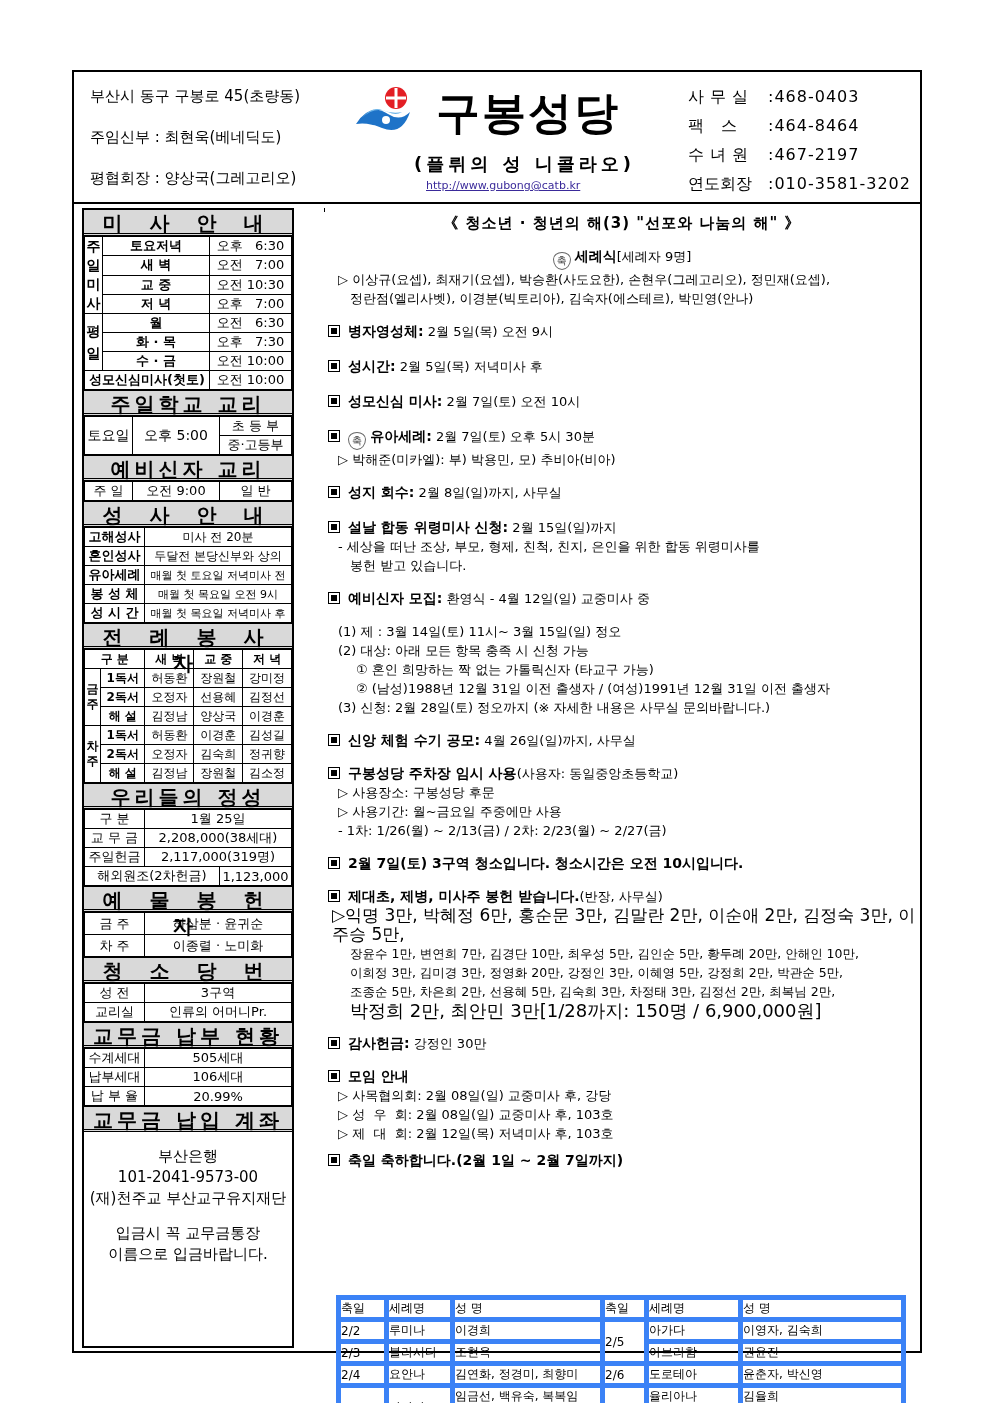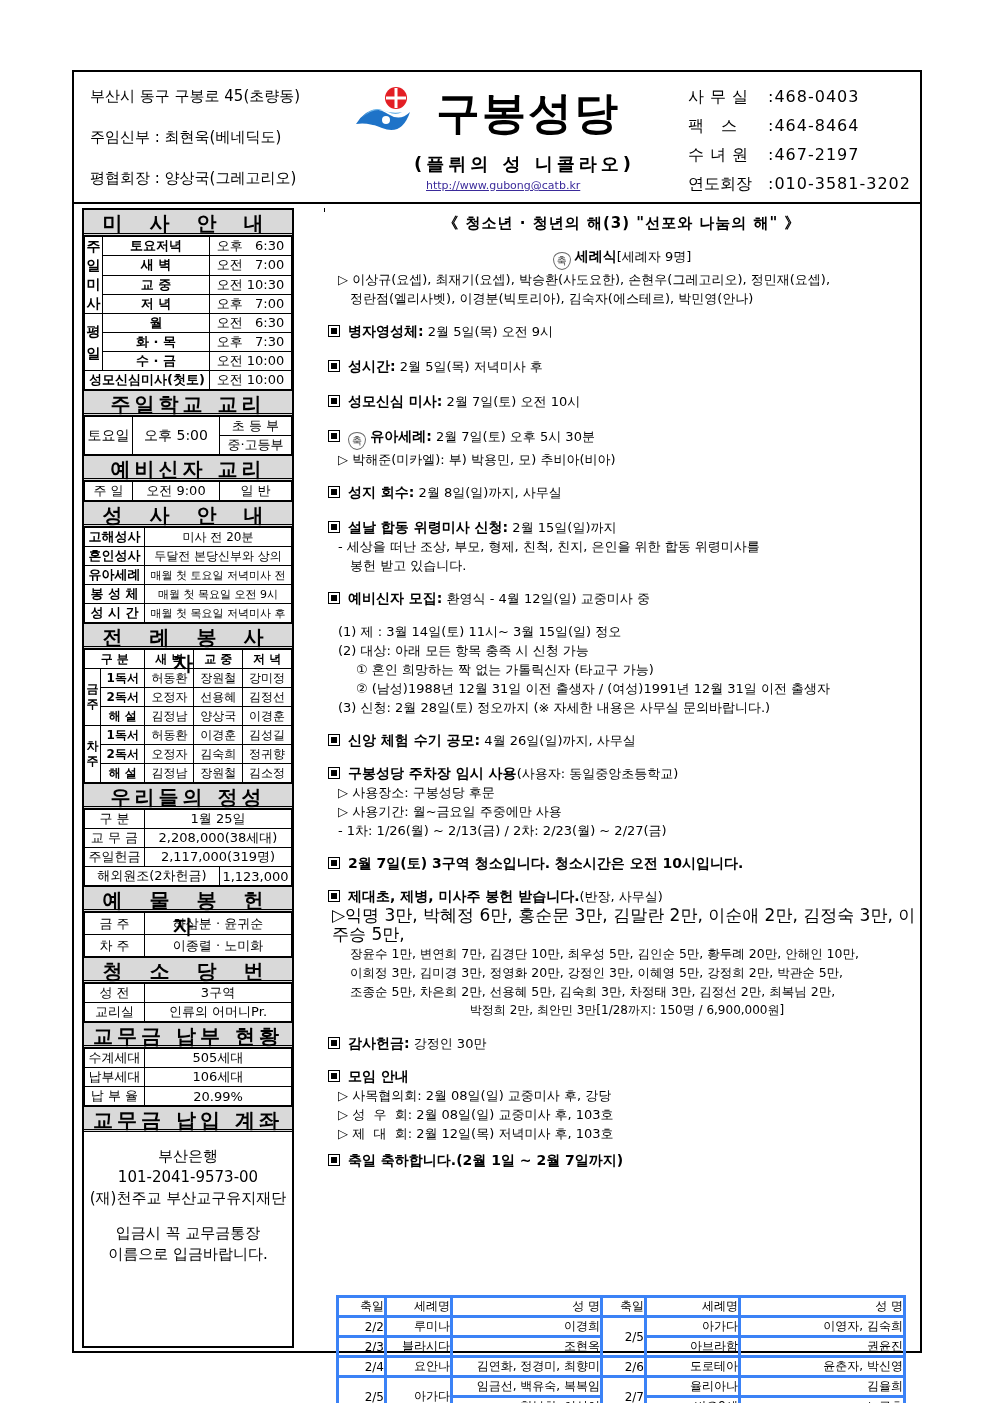--- a/index.html
+++ b/index.html
@@ -32,21 +32,21 @@
   .sq { display: inline-block; width: 12px; height: 12px; border: 1px solid #000; position: relative; margin-right: 8px; vertical-align: -1px; }
   .sq::after { content: ""; position: absolute; left: 2px; top: 2px; width: 6px; height: 6px; background: #000; }
   .sub { padding-left: 10px; }
   .sub2 { padding-left: 22px; }
   .sub3 { padding-left: 28px; }
   .emb { display: inline-block; width: 18px; height: 18px; border: 1px solid #666; border-radius: 50% 50% 50% 50% / 40% 40% 60% 60%; font-size: 10px; text-align: center; line-height: 16px; color: #333; vertical-align: -3px; }
   .gap1 { height: 14px; }
   .gap2 { height: 16px; }
 
   table.fd { position: absolute; left: 8px; top: 1087px; width: 570px; border-collapse: collapse; font-size: 12px; }
-  table.fd td { border: 3px solid #3b82f6; height: 18px; text-align: right; white-space: nowrap; }
+  table.fd td { border: 5px solid #3b82f6; height: 18px; text-align: left; white-space: nowrap; }
 </style>
 </head>
 <body>
 
 <div class="page">
 
   <div class="header">
     <div class="hdr-left">
       <div>부산시 동구 구봉로 45(초량동)</div>
       <div>주임신부 : 최현욱(베네딕도)</div>
@@ -334,21 +334,21 @@
     <div class="item sub">▷ 사용기간: 월~금요일 주중에만 사용</div>
     <div class="item sub">- 1차: 1/26(월) ~ 2/13(금) / 2차: 2/23(월) ~ 2/27(금)</div>
     <div class="gap1"></div>
     <div class="item"><span class="sq"></span><span class="h">2월 7일(토) 3구역 청소입니다. 청소시간은 오전 10시입니다.</span></div>
     <div class="gap1"></div>
     <div class="item"><span class="sq"></span><span class="h">제대초, 제병, 미사주 봉헌 받습니다.</span><span>(반장, 사무실)</span></div>
     <div class="item" style="padding-left:4px;font-size:17px">▷익명 3만, 박혜정 6만, 홍순문 3만, 김말란 2만, 이순애 2만, 김정숙 3만, 이주승 5만,</div>
     <div class="item sub2" style="font-size:12.5px">장윤수 1만, 변연희 7만, 김경단 10만, 최우성 5만, 김인순 5만, 황두례 20만, 안해인 10만,</div>
     <div class="item sub2" style="font-size:12.5px">이희정 3만, 김미경 3만, 정영화 20만, 강정인 3만, 이혜영 5만, 강정희 2만, 박관순 5만,</div>
     <div class="item sub2" style="font-size:12.5px">조종순 5만, 차은희 2만, 선용혜 5만, 김숙희 3만, 차정태 3만, 김정선 2만, 최복님 2만,</div>
-    <div class="item sub2" style="font-size:12px;display:flex;justify-content:center;padding-right:12px">
+    <div class="item sub2" style="font-size:18px;display:flex;justify-content:flex-start;padding-right:12px">
         <span>박정희 2만, 최안민 3만</span>
         <span>[1/28까지: 150명 / 6,900,000원]</span>
       </div>
     <div class="gap1"></div>
     <div class="item"><span class="sq"></span><span class="h">감사헌금:</span><span> 강정인 30만</span></div>
     <div class="gap1"></div>
     <div class="item"><span class="sq"></span><span class="h">모임 안내</span></div>
     <div class="item sub" style="white-space:pre">▷ 사목협의회: 2월 08일(일) 교중미사 후, 강당</div>
     <div class="item sub" style="white-space:pre">▷ 성  우  회: 2월 08일(일) 교중미사 후, 103호</div>
     <div class="item sub" style="white-space:pre">▷ 제  대  회: 2월 12일(목) 저녁미사 후, 103호</div>

